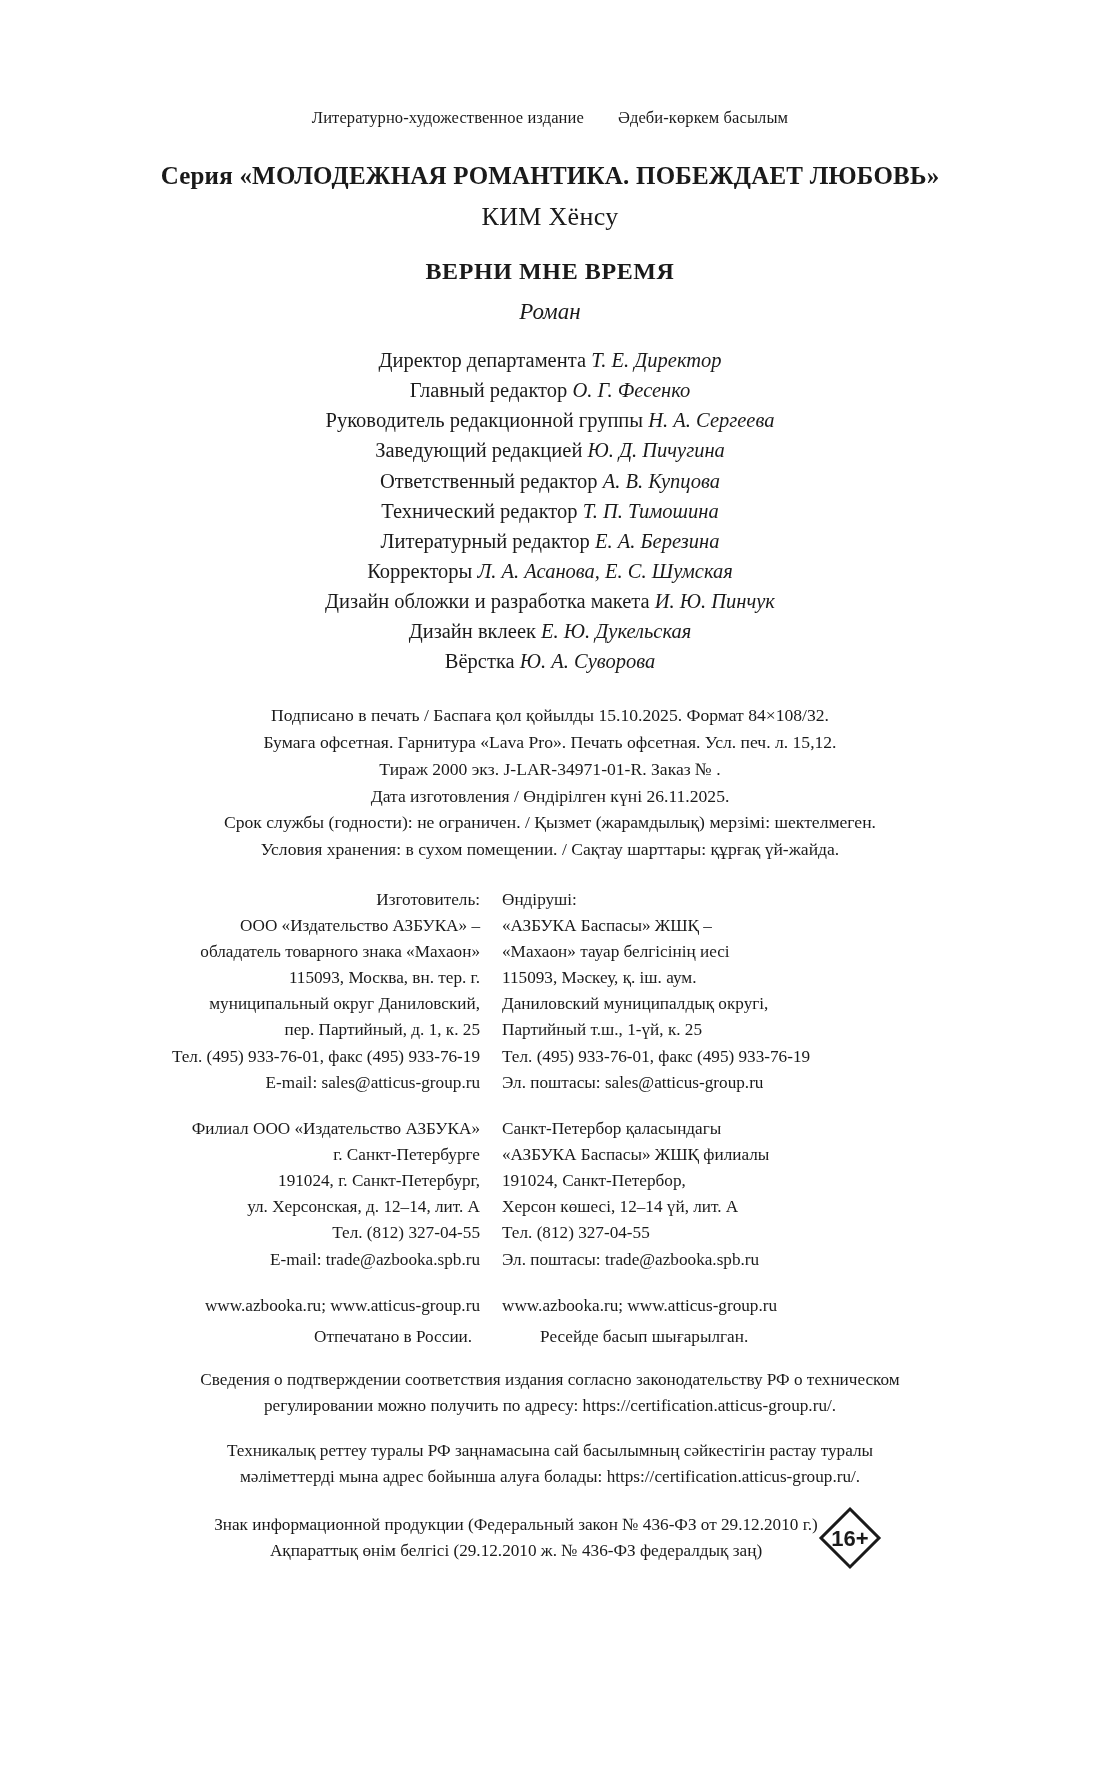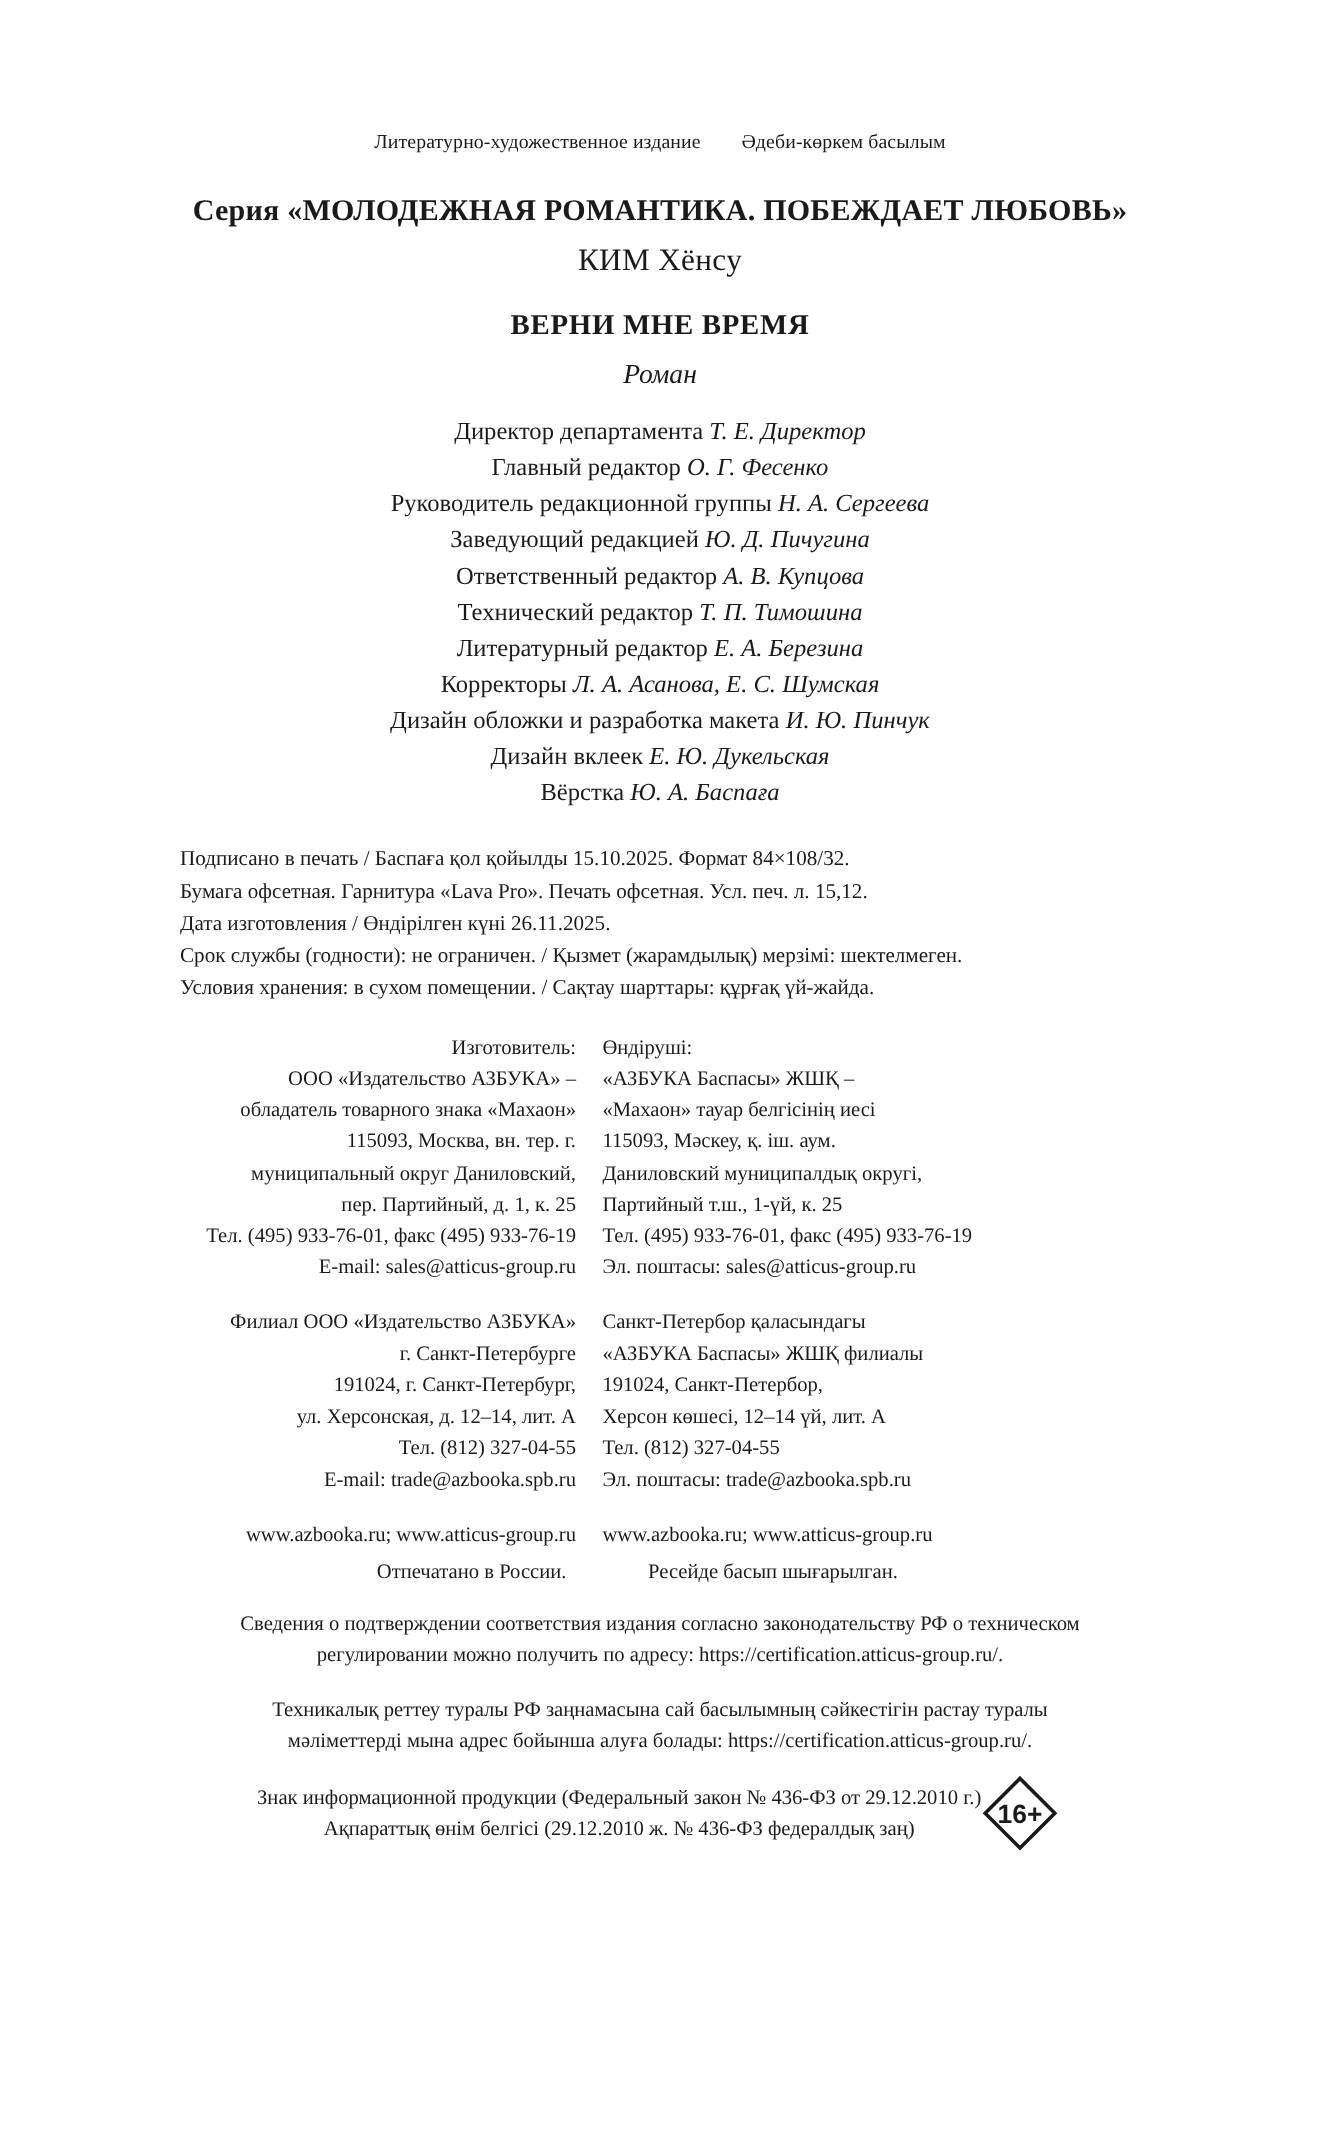--- a/index.html
+++ b/index.html
@@ -74,20 +74,21 @@
     text-align: center;
     font-size: 20.5px;
     line-height: 1.47;
     margin-bottom: 26px;
   }
   .credits .row { white-space: nowrap; }
   .credits .nm { font-style: italic; }
 
   
   .printspec {
+    text-align: center;
     font-size: 17.6px;
     line-height: 1.52;
     margin-bottom: 24px;
   }
   .printspec .row { white-space: nowrap; }
 
   
   .bilingual {
     display: flex;
     justify-content: flex-start;
@@ -169,26 +170,27 @@
       <div class="row"><span>Директор департамента</span> <span class="nm">Т. Е. Директор</span></div>
       <div class="row"><span>Главный редактор</span> <span class="nm">О. Г. Фесенко</span></div>
       <div class="row"><span>Руководитель редакционной группы</span> <span class="nm">Н. А. Сергеева</span></div>
       <div class="row"><span>Заведующий редакцией</span> <span class="nm">Ю. Д. Пичугина</span></div>
       <div class="row"><span>Ответственный редактор</span> <span class="nm">А. В. Купцова</span></div>
       <div class="row"><span>Технический редактор</span> <span class="nm">Т. П. Тимошина</span></div>
       <div class="row"><span>Литературный редактор</span> <span class="nm">Е. А. Березина</span></div>
       <div class="row"><span>Корректоры</span> <span class="nm">Л. А. Асанова, Е. С. Шумская</span></div>
       <div class="row"><span>Дизайн обложки и разработка макета</span> <span class="nm">И. Ю. Пинчук</span></div>
       <div class="row"><span>Дизайн вклеек</span> <span class="nm">Е. Ю. Дукельская</span></div>
-      <div class="row"><span>Вёрстка</span> <span class="nm">Ю. А. Баспаға</span></div>
+      <div class="row"><span>Вёрстка</span> <span class="nm">Ю. А. Суворова</span></div>
     </div>
 
     <div class="printspec">
       <div class="row">Подписано в печать / Баспаға қол қойылды 15.10.2025. Формат 84×108/32.</div>
       <div class="row">Бумага офсетная. Гарнитура «Lava Pro». Печать офсетная. Усл. печ. л. 15,12.</div>
+      <div class="row">Тираж 2000 экз. J-LAR-34971-01-R. Заказ №         .</div>
       <div class="row">Дата изготовления / Өндірілген күні 26.11.2025.</div>
       <div class="row">Срок службы (годности): не ограничен. / Қызмет (жарамдылық) мерзімі: шектелмеген.</div>
       <div class="row">Условия хранения: в сухом помещении. / Сақтау шарттары: құрғақ үй-жайда.</div>
     </div>
 
     <div class="bilingual">
       <div class="col-ru">
         <div class="blk">
           <div class="ln">Изготовитель:</div>
           <div class="ln">ООО «Издательство АЗБУКА» –</div>

